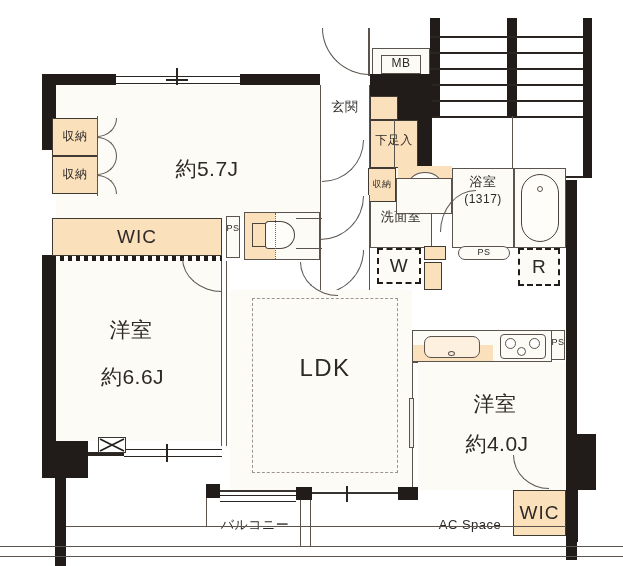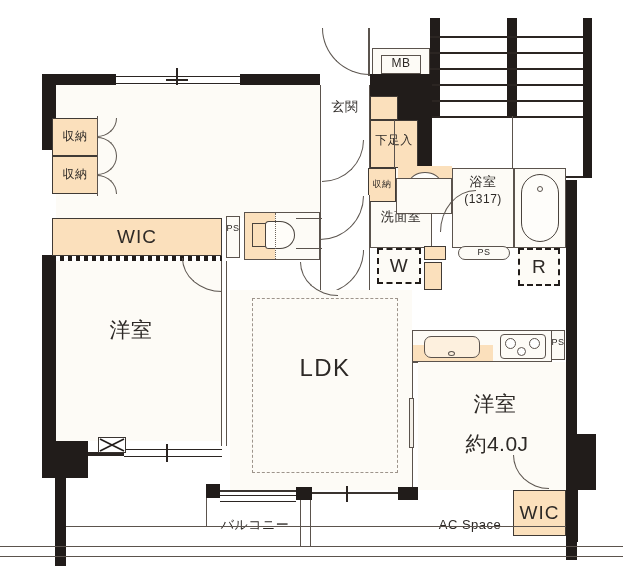--- a/index.html
+++ b/index.html
@@ -120,20 +120,21 @@
 
   <div class="abs wall-dark" style="left:42px;top:74px;width:14px;height:76px;"></div>
   <div class="abs wall-dark" style="left:42px;top:255px;width:14px;height:185px;"></div>
   <div class="abs wall-dark" style="left:42px;top:430px;width:46px;height:48px;"></div>
   <div class="abs wall-dark" style="left:55px;top:470px;width:11px;height:96px;"></div>
 
   <div class="abs wall-dark" style="left:566px;top:180px;width:11px;height:380px;"></div>
   <div class="abs wall-dark" style="left:566px;top:434px;width:30px;height:56px;"></div>
 
   <div class="abs room" style="left:56px;top:85px;width:264px;height:133px;"></div>
+  <div class="abs lbl lbl-room-size" style="left:142px;top:157px;width:130px;">約5.7J</div>
 
   <div class="abs tint" style="left:52px;top:118px;width:46px;height:38px;"></div>
   <div class="abs lbl lbl-sm" style="left:52px;top:130px;width:46px;">収納</div>
   <div class="abs tint" style="left:52px;top:156px;width:46px;height:38px;"></div>
   <div class="abs lbl lbl-sm" style="left:52px;top:168px;width:46px;">収納</div>
   <div class="abs arc arc-br" style="left:97px;top:118px;width:20px;height:19px;border-radius:0 0 100% 0;"></div>
   <div class="abs arc arc-tr" style="left:97px;top:137px;width:20px;height:19px;border-radius:0 100% 0 0;"></div>
   <div class="abs arc arc-br" style="left:97px;top:156px;width:20px;height:19px;border-radius:0 0 100% 0;"></div>
   <div class="abs arc arc-tr" style="left:97px;top:175px;width:20px;height:19px;border-radius:0 100% 0 0;"></div>
   <div class="abs vline" style="left:97px;top:116px;height:80px;"></div>
@@ -207,20 +208,21 @@
   <div class="abs tint" style="left:424px;top:262px;width:18px;height:28px;"></div>
 
   <div class="abs room-white" style="left:320px;top:195px;width:50px;height:95px;border-left:1px solid #5b534d;border-right:1px solid #5b534d;"></div>
   <div class="abs arc arc-br" style="left:320px;top:196px;width:44px;height:44px;border-radius:0 0 100% 0;"></div>
   <div class="abs arc arc-br" style="left:320px;top:250px;width:44px;height:44px;border-radius:0 0 100% 0;"></div>
   <div class="abs hline" style="left:296px;top:218px;width:26px;"></div>
   <div class="abs hline" style="left:296px;top:248px;width:26px;"></div>
 
   <div class="abs room" style="left:56px;top:261px;width:166px;height:180px;"></div>
   <div class="abs lbl lbl-room-name" style="left:66px;top:318px;width:130px;">洋室</div>
+  <div class="abs lbl lbl-room-size" style="left:60px;top:365px;width:145px;">約6.6J</div>
   <div class="abs vline" style="left:221px;top:261px;height:185px;"></div>
   <div class="abs vline" style="left:226px;top:261px;height:185px;"></div>
 
   <div class="abs arc arc-bl" style="left:182px;top:258px;width:40px;height:34px;border-radius:0 0 0 100%;"></div>
 
   <div class="abs wall-thin" style="left:88px;top:452px;width:134px;height:4px;"></div>
   <div class="abs glass" style="left:124px;top:449px;width:98px;height:8px;"></div>
   <div class="abs sash" style="left:166px;top:444px;width:2px;height:18px;"></div>
   <div class="abs outline-2" style="left:98px;top:437px;width:28px;height:16px;background:#ffffff;"></div>
   <svg class="abs" style="left:98px;top:437px;width:28px;height:16px;" viewBox="0 0 28 16">

